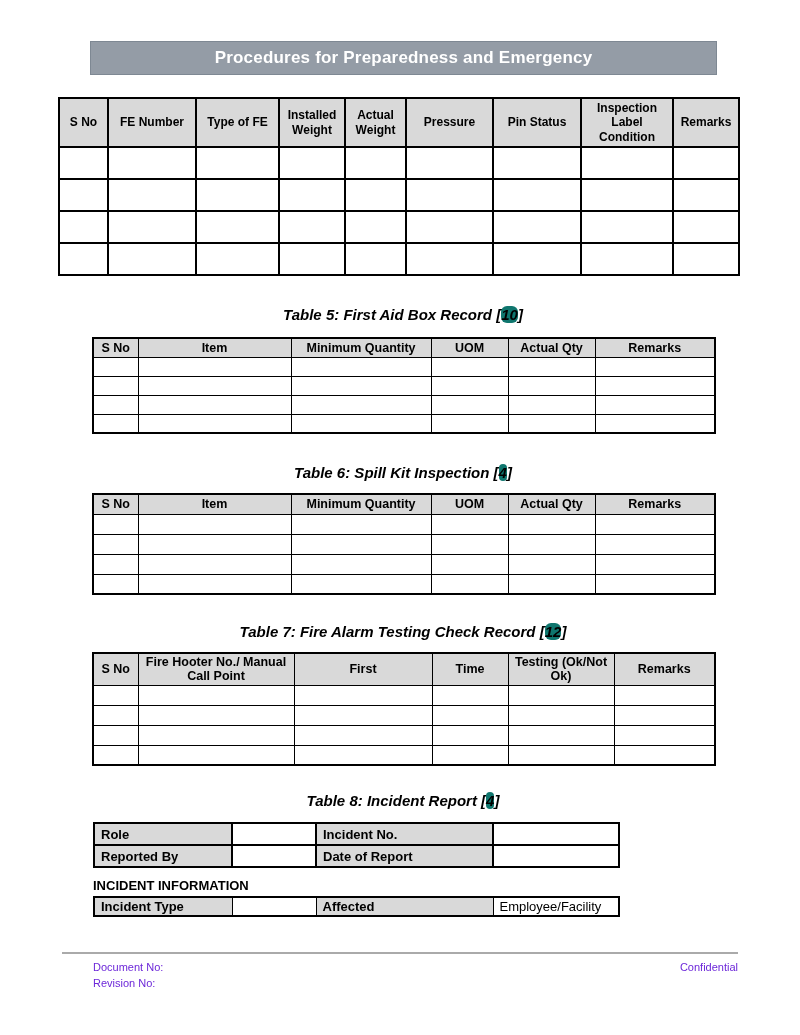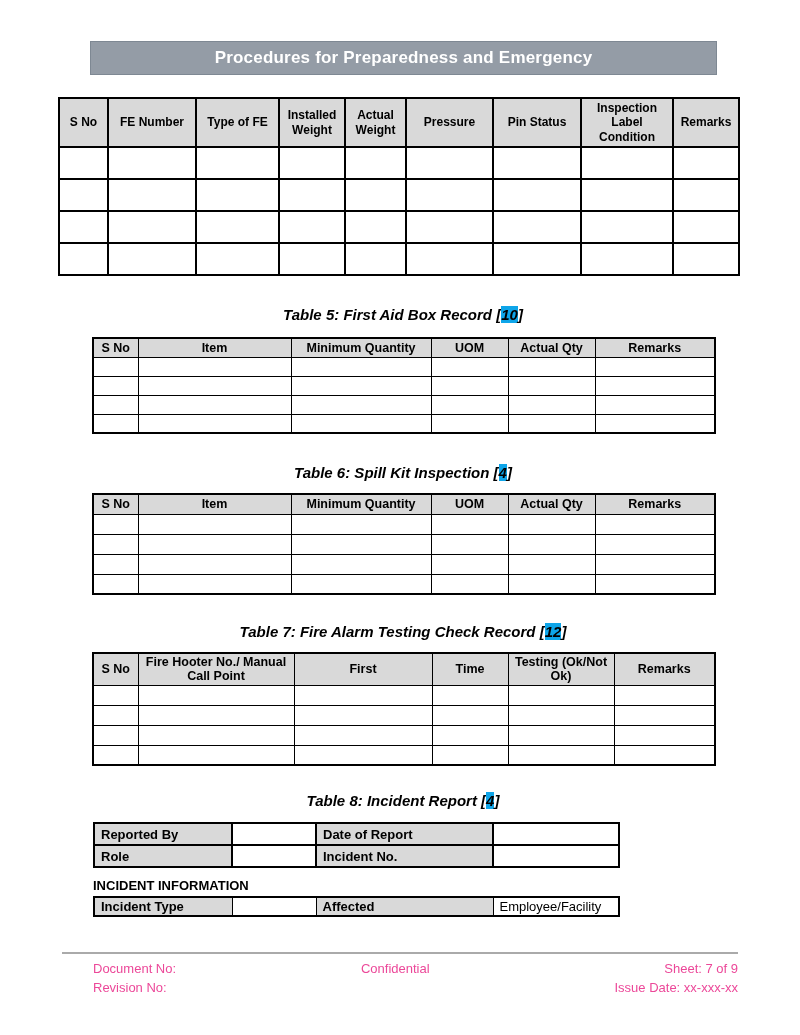--- a/index.html
+++ b/index.html
@@ -36,40 +36,40 @@
   .t5 { top:337px; } .t5 th { height:19px; } .t5 td { height:19px; }
   .t6 { top:493px; } .t6 th { height:20px; } .t6 td { height:20px; }
   .t7 { top:652px; } .t7 th { height:31px; } .t7 td { height:20px; }
 
   
   .tbl-title {
     position:absolute; left:92px; width:622px; text-align:center;
     font-weight:bold; font-style:italic; font-size:15px;
   }
   .title5 { top:306px; } .title6 { top:464px; } .title7 { top:623px; } .title8 { top:792px; }
-  .hl { background:#0ea5e9; }
+  .hl { background:#0f766e;border-radius:6px; }
 
   
   .t8 { left:93px; top:822px; width:525px; border:2px solid #000; }
   .t8 td { border:2px solid #000; height:22px; font-size:13px; padding:1px 6px; }
   .inc { left:93px; top:896px; width:525px; border:2px solid #000;padding-left:12px; }
   .inc td { border:1.5px solid #000; height:19px; font-size:13px; padding:1px 6px; }
   td.lbl { background:#D9D9D9; font-weight:bold; text-align:left; }
   td.val { background:#fff; }
   .inc-heading {
     position:absolute; left:93px; top:878px; width:525px; text-align:left;
     font-weight:bold; font-size:13px;
   }
 
   
   .footer-rule { position:absolute; left:62px; top:952px; width:676px; height:2px; background:#aaaaaa; }
   .footer {
     position:absolute; left:93px; top:960px; width:645px;
     display:flex; justify-content:space-between; align-items:flex-start;
-    color:#ec4899; font-size:13px; line-height:1.45;
+    color:#6d28d9; font-size:11px; line-height:1.45;
   }
   .f-left { text-align:left; } .f-center { text-align:center; } .f-right { text-align:right; }
 </style>
 </head>
 <body>
 
 <div class="page">
 
   <div class="banner">
     <span>Procedures for Preparedness and Emergency</span>
@@ -335,29 +335,29 @@
 
   <table class="t8">
     <colgroup>
       <col style="width:138px">
         <col style="width:84px">
         <col style="width:177px">
         <col style="width:126px">
     </colgroup>
     <tbody>
       <tr>
+        <td class="lbl">Role</td>
+        <td class="val"></td>
+        <td class="lbl">Incident No.</td>
+        <td class="val"></td>
+      </tr>
+      <tr>
         <td class="lbl">Reported By</td>
         <td class="val"></td>
         <td class="lbl">Date of Report</td>
-        <td class="val"></td>
-      </tr>
-      <tr>
-        <td class="lbl">Role</td>
-        <td class="val"></td>
-        <td class="lbl">Incident No.</td>
         <td class="val"></td>
       </tr>
     </tbody>
   </table>
 
   <div class="inc-heading">INCIDENT INFORMATION</div>
 
   <table class="inc">
     <colgroup>
       <col style="width:138px">
@@ -375,19 +375,15 @@
     </tbody>
   </table>
 
   <div class="footer-rule"></div>
   <div class="footer">
     <div class="f-left">
       <div>Document No:</div>
       <div>Revision No:</div>
     </div>
     <div class="f-center">Confidential</div>
-    <div class="f-right">
-      <div>Sheet: 7 of 9</div>
-      <div>Issue Date: xx-xxx-xx</div>
-    </div>
   </div>
 
 </div>
 
 </body></html>

